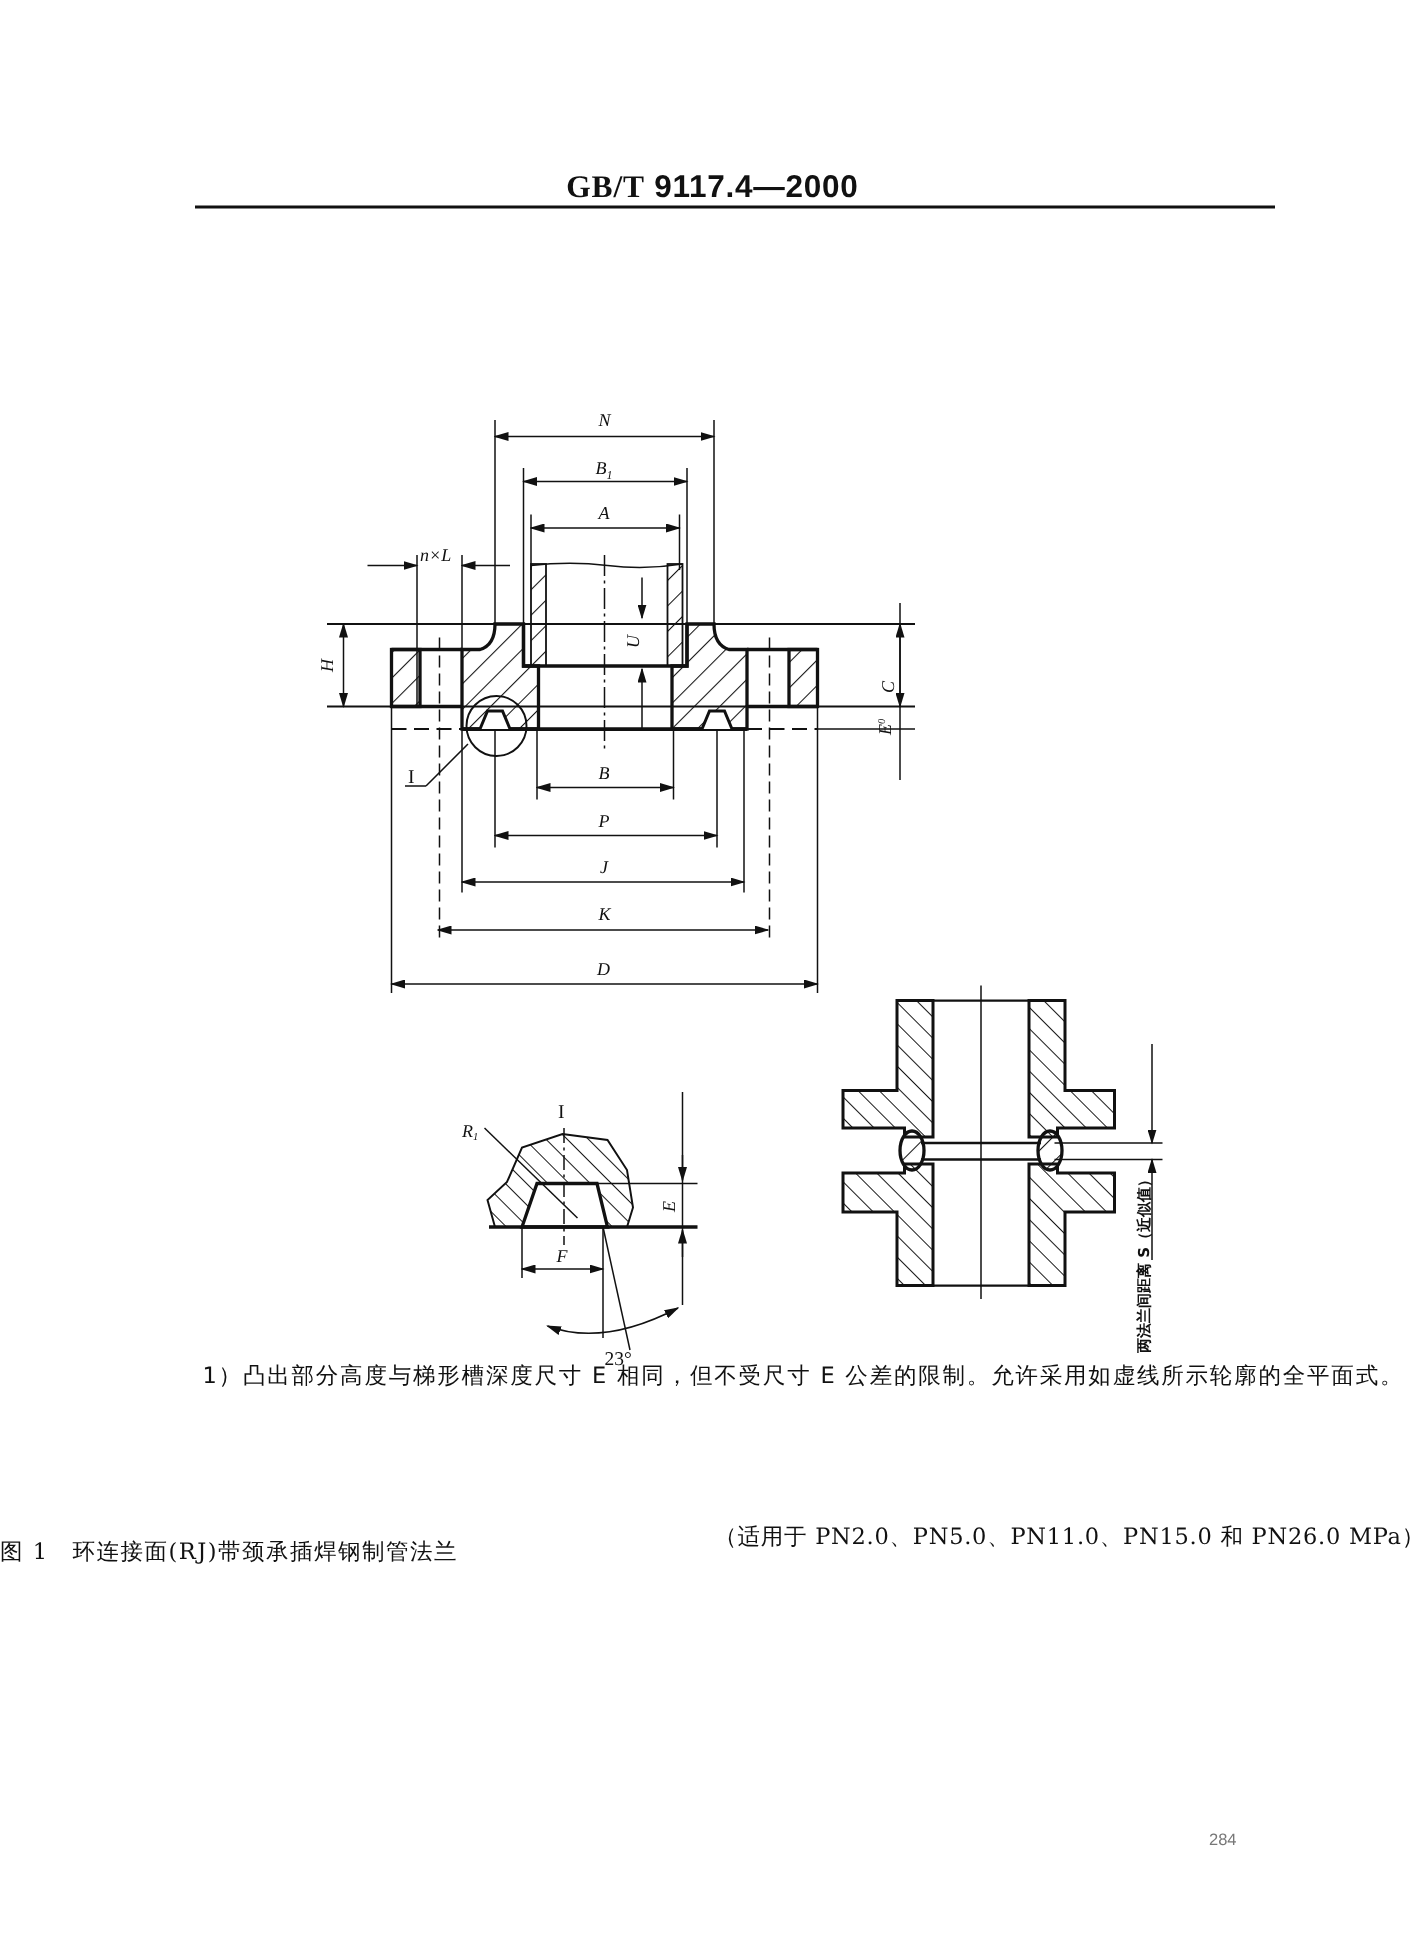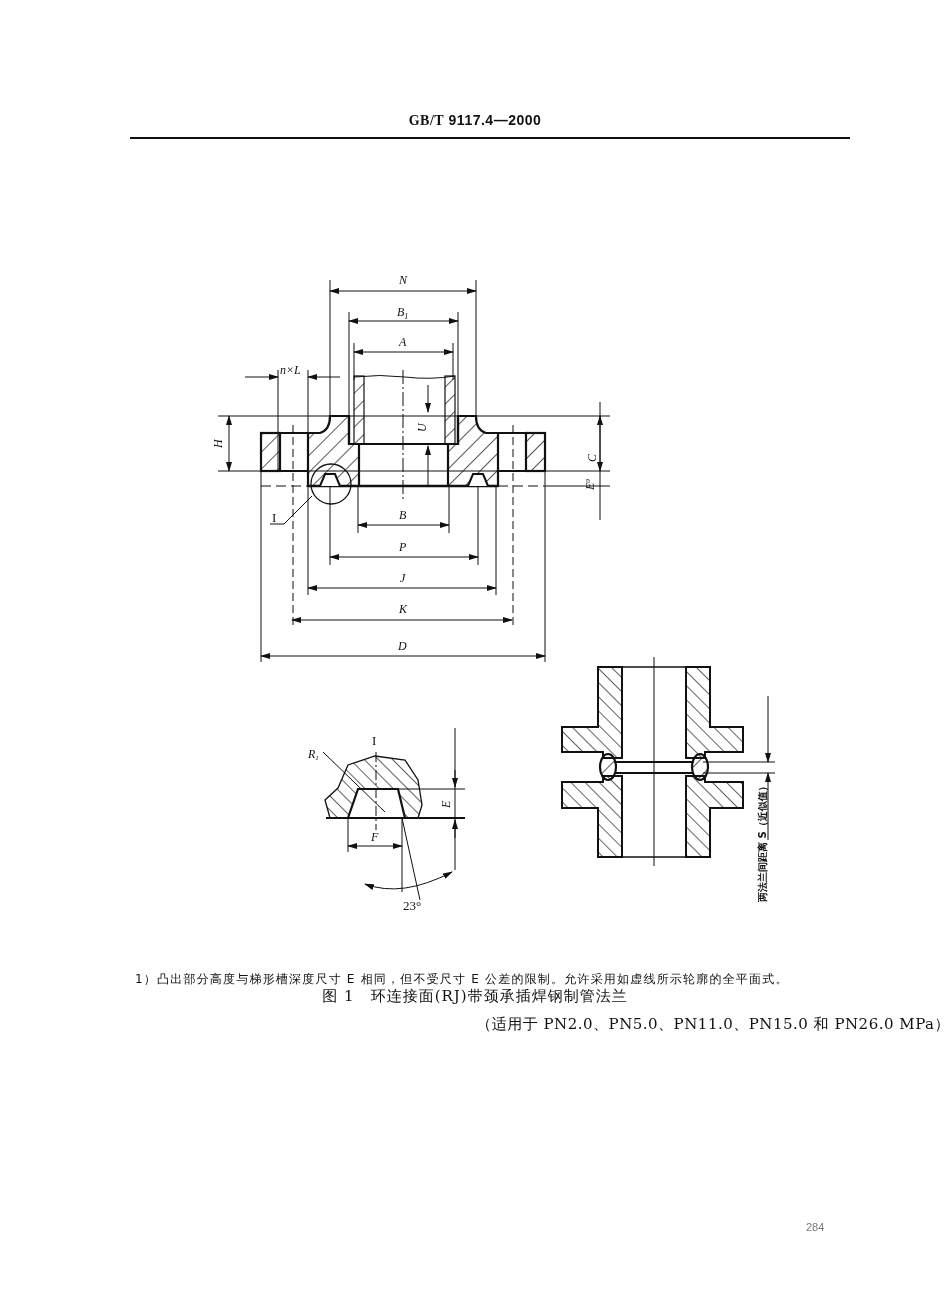--- a/index.html
+++ b/index.html
@@ -1,25 +1,25 @@
 <!DOCTYPE html>
 <html><head>
 <meta charset="utf-8">
 <style>
   html, body { margin:0; padding:0; background:#ffffff; }
   body { width:950px; height:1300px; position:relative; overflow:hidden;
          font-family:"DejaVu Serif", serif; color:#111; }
   .header-title { position:absolute; left:0; width:100%; top:112px; text-align:center;
-         font-family:"Liberation Sans", sans-serif; font-size:14px; font-weight:bold; letter-spacing:0.5px; }
+         font-family:"Liberation Sans", sans-serif; font-size:21px; font-weight:bold; letter-spacing:0.5px; }
   .header-title .std { font-family:"Liberation Serif", serif; font-weight:bold; }
   .header-rule { position:absolute; left:130px; width:720px; top:137px; height:2px; background:#111; }
   svg.drawing { position:absolute; left:0; top:0; }
-  .footnote { position:absolute; left:135px; top:971px; font-family:"DejaVu Sans", sans-serif;
-         font-size:12px; letter-spacing:1.2px; white-space:nowrap; }
-  .caption1 { position:absolute; left:0; width:100%; top:987px; text-align:center;
+  .footnote { position:absolute; left:135px; top:908px; font-family:"DejaVu Sans", sans-serif;
+         font-size:15px; letter-spacing:1.2px; white-space:nowrap; }
+  .caption1 { position:absolute; left:0; width:100%; top:1025px; text-align:left;
          font-family:"DejaVu Serif", serif; font-size:15px; letter-spacing:1px; }
   .caption2 { position:absolute; left:0; width:100%; top:1015px; text-align:right;
          font-family:"DejaVu Serif", serif; font-size:15px; letter-spacing:0.5px; }
   .page-number { position:absolute; left:806px; top:1221px; font-family:"Liberation Sans", sans-serif;
          font-size:11px; color:#777; }
   .lbl { font-family:"Liberation Serif", serif; font-style:italic; font-size:12px; fill:#111; }
   .lblr { font-family:"Liberation Serif", serif; font-size:13px; fill:#111; }
   .vtext { font-family:"DejaVu Sans", sans-serif; font-size:10px; fill:#111; font-weight:bold; }
 </style>
 </head>

